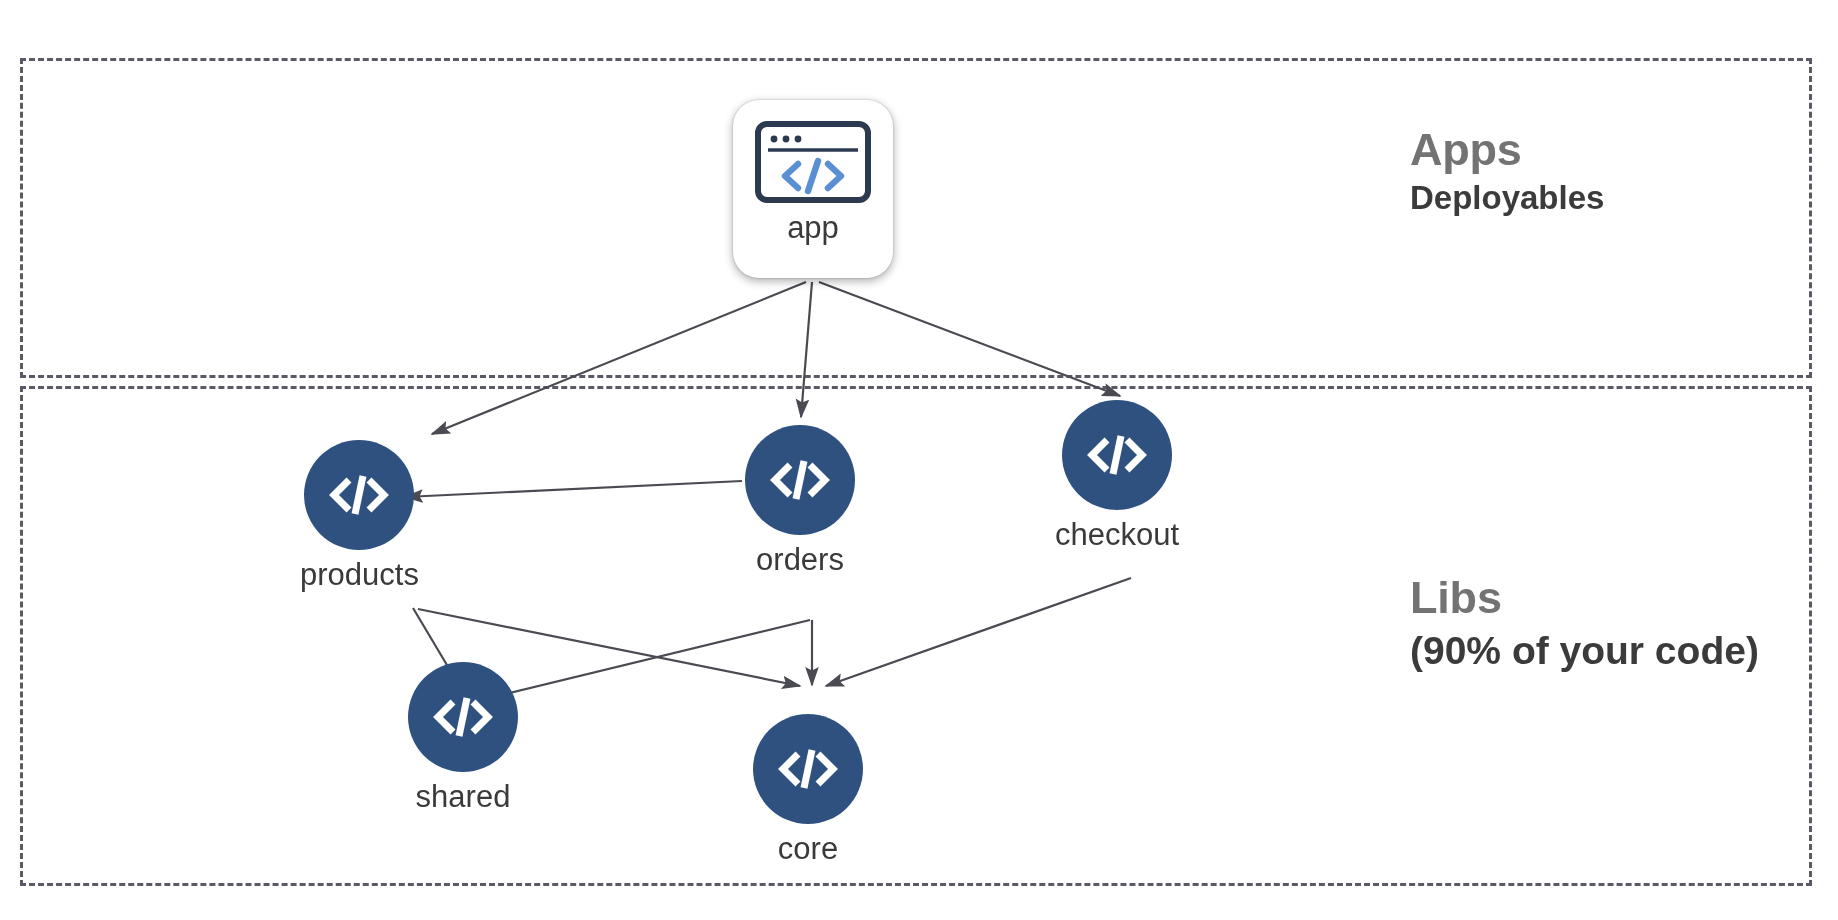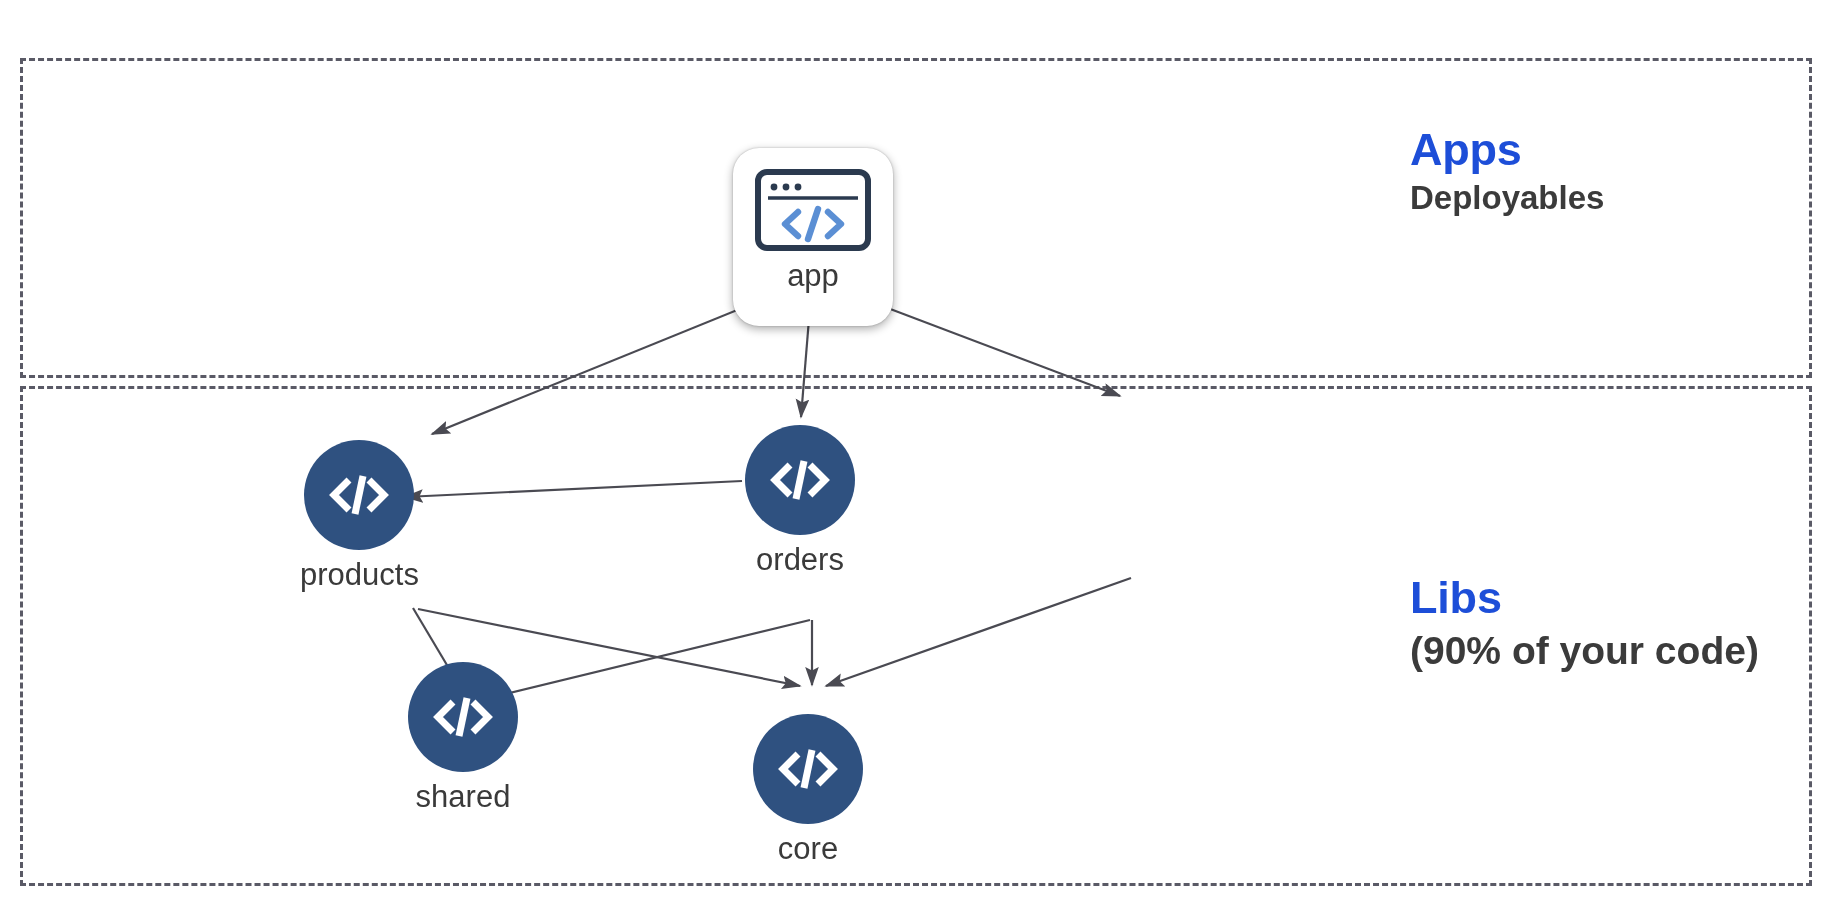--- a/index.html
+++ b/index.html
@@ -41,21 +41,21 @@
   }
 
   
   .zone-legend {
     position: absolute;
     z-index: 6;
   }
   .zone-legend .legend-title {
     font-size: 45px;
     font-weight: bold;
-    color: #1d4ed8;
+    color: #737373;
     line-height: 1.06;
     letter-spacing: -0.2px;
     white-space: nowrap;
   }
   .zone-legend .legend-sub {
     font-size: 33px;
     font-weight: bold;
     color: #3b3b3b;
     line-height: 1.2;
     white-space: nowrap;
@@ -98,21 +98,20 @@
     display: flex;
     flex-direction: column;
     align-items: center;
     justify-content: flex-start;
     box-sizing: border-box;
     padding-top: 20px;
   }
   #node-app {
     left: 733px;
     top: 100px;
-    margin-top: 48px;
   }
   .app-icon {
     width: 118px;
     height: 84px;
     display: block;
   }
   .app-node .node-label {
     margin-top: 8px;
     font-size: 31px;
     color: #3a3a3a;
@@ -236,20 +235,32 @@
         <g stroke="#ffffff" stroke-width="7" fill="none" stroke-linecap="butt" stroke-linejoin="miter">
           <polyline points="24,19 9,34 24,49"></polyline>
           <polyline points="44,19 59,34 44,49"></polyline>
           <line x1="38" y1="15" x2="30" y2="53"></line>
         </g>
       </svg>
     </div>
     <div class="node-label">orders</div>
   </div>
 
+  <div class="lib-node" id="node-checkout">
+    <div class="lib-circle">
+      <svg viewBox="0 0 68 68">
+        <g stroke="#ffffff" stroke-width="7" fill="none" stroke-linecap="butt" stroke-linejoin="miter">
+          <polyline points="24,19 9,34 24,49"></polyline>
+          <polyline points="44,19 59,34 44,49"></polyline>
+          <line x1="38" y1="15" x2="30" y2="53"></line>
+        </g>
+      </svg>
+    </div>
+    <div class="node-label">checkout</div>
+  </div>
 
   <div class="lib-node" id="node-shared">
     <div class="lib-circle">
       <svg viewBox="0 0 68 68">
         <g stroke="#ffffff" stroke-width="7" fill="none" stroke-linecap="butt" stroke-linejoin="miter">
           <polyline points="24,19 9,34 24,49"></polyline>
           <polyline points="44,19 59,34 44,49"></polyline>
           <line x1="38" y1="15" x2="30" y2="53"></line>
         </g>
       </svg>

